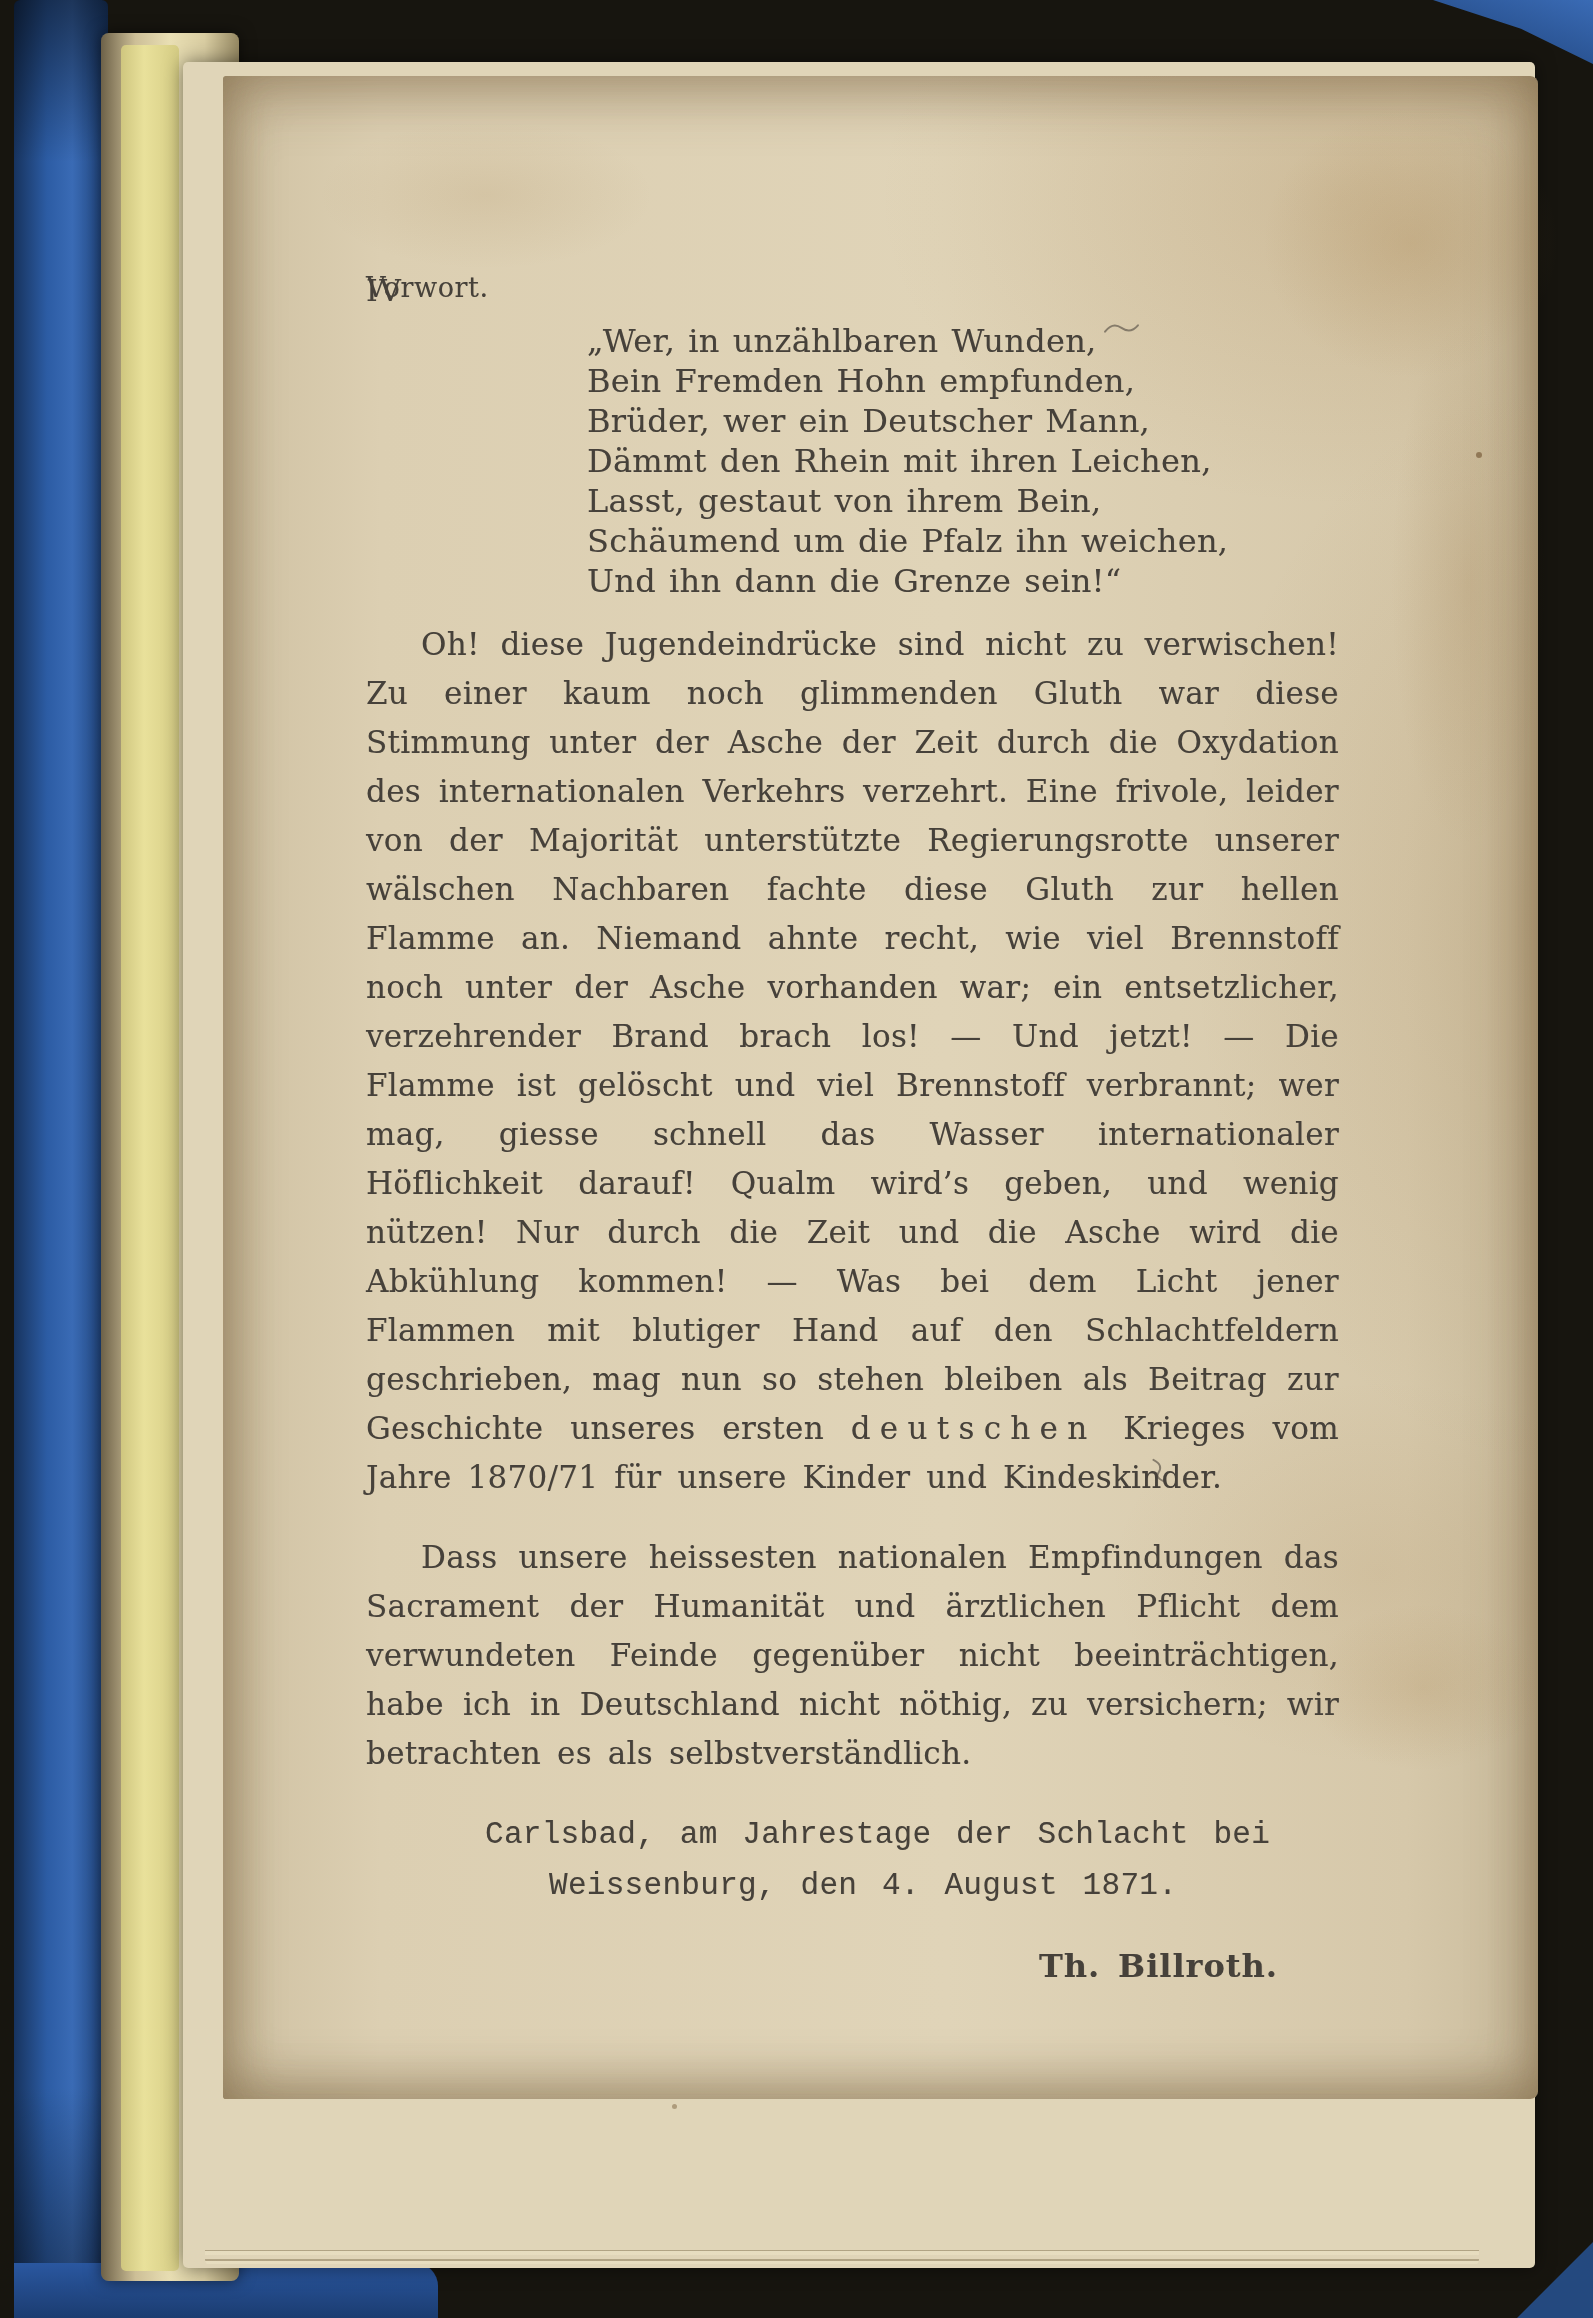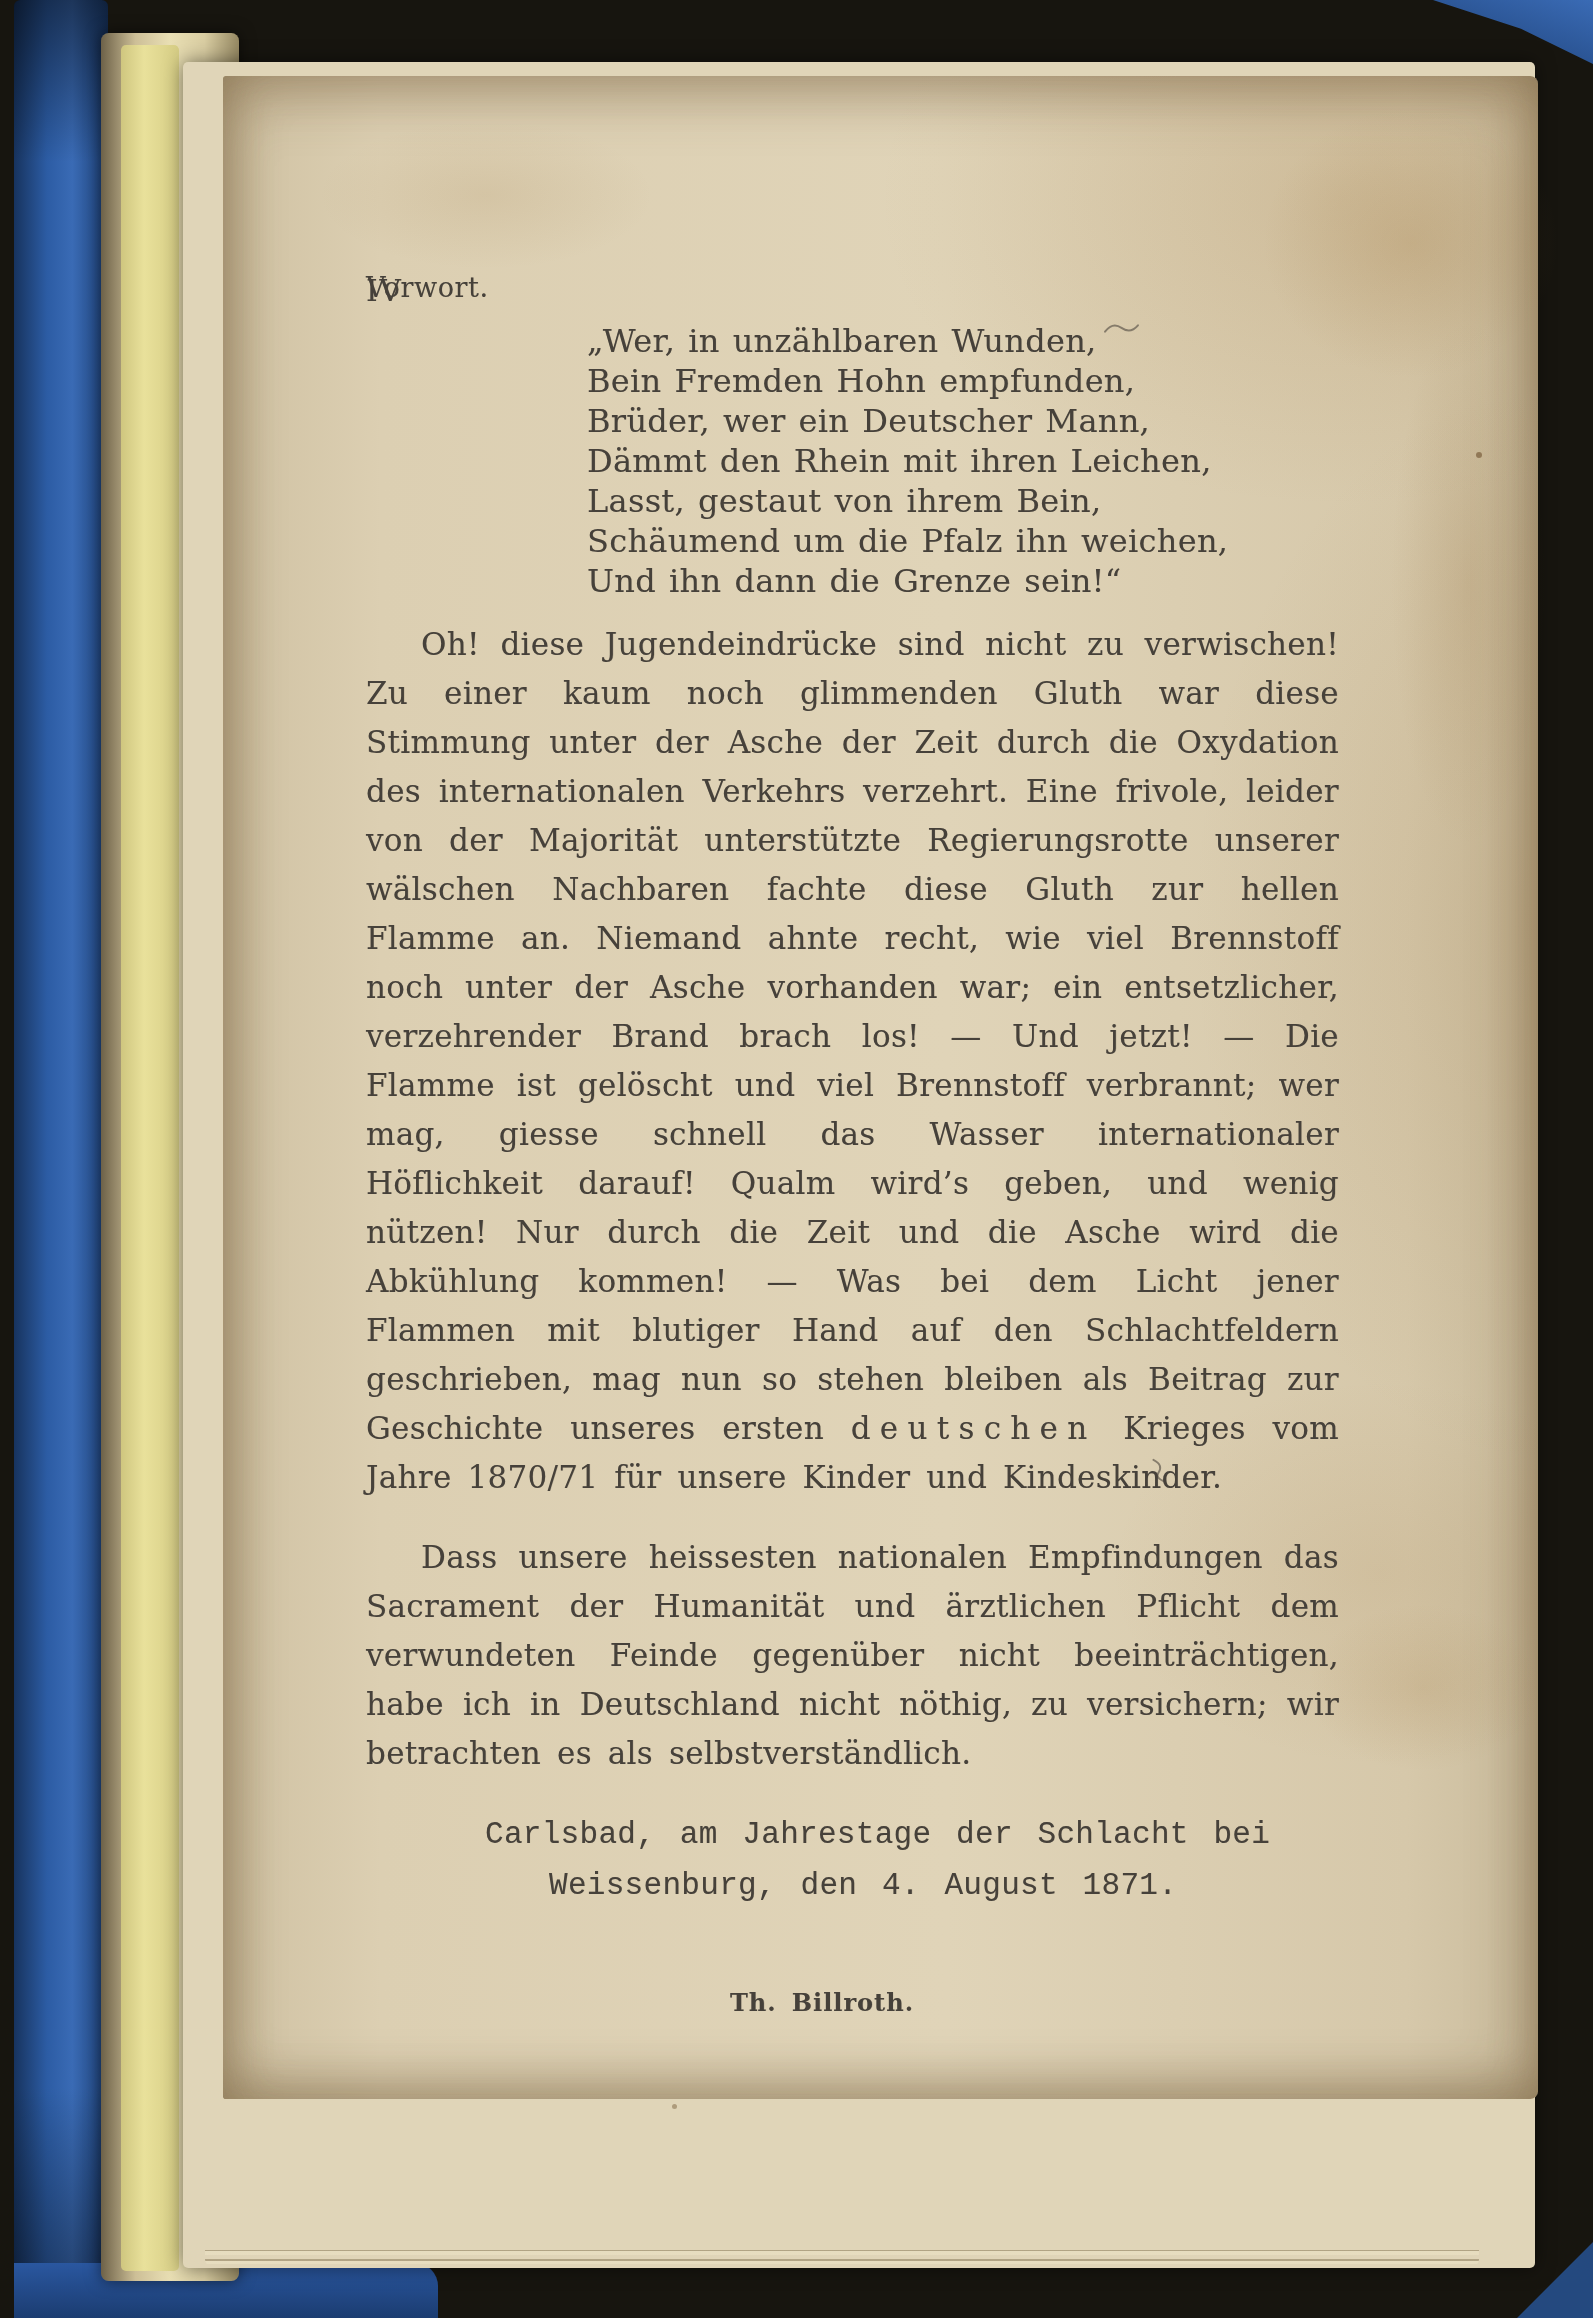--- a/index.html
+++ b/index.html
@@ -96,21 +96,21 @@
   .header{position:relative;height:41px;margin-bottom:16.7px;}
   .page-num{position:absolute;left:0;top:3.9px;font-size:29.5px;letter-spacing:1.9px;}
   .running-title{position:absolute;left:0;right:39px;text-align:left;font-size:27px;letter-spacing:0.6px;}
   .poem{margin:7.7px 0 0 221px;font-size:32px;line-height:40px;word-spacing:2.6px;}
   .para{margin-top:19px;text-align:justify;text-indent:55px;}
   .para + .para{margin-top:0;}
   .emph{letter-spacing:.3em;}
   .dateline{margin-top:16.7px;line-height:51px;font-family:Liberation Mono, monospace;}
   .dateline .d1{margin-left:119px;}
   .dateline .d2{margin-left:183px;}
-  .signature{margin-top:67px;text-align:center;padding-right:61px;font-weight:bold;font-size:24px;letter-spacing:1px;}
+  .signature{margin-top:31px;text-align:right;padding-right:61px;font-weight:bold;font-size:32px;letter-spacing:1px;}
 </style>
 </head>
 <body>
 
 <div class="scene">
 
   <div class="cover-left"></div>
   <div class="cover-top-right"></div>
   <div class="cover-bottom"></div>
   <div class="cover-bottom-right"></div>

